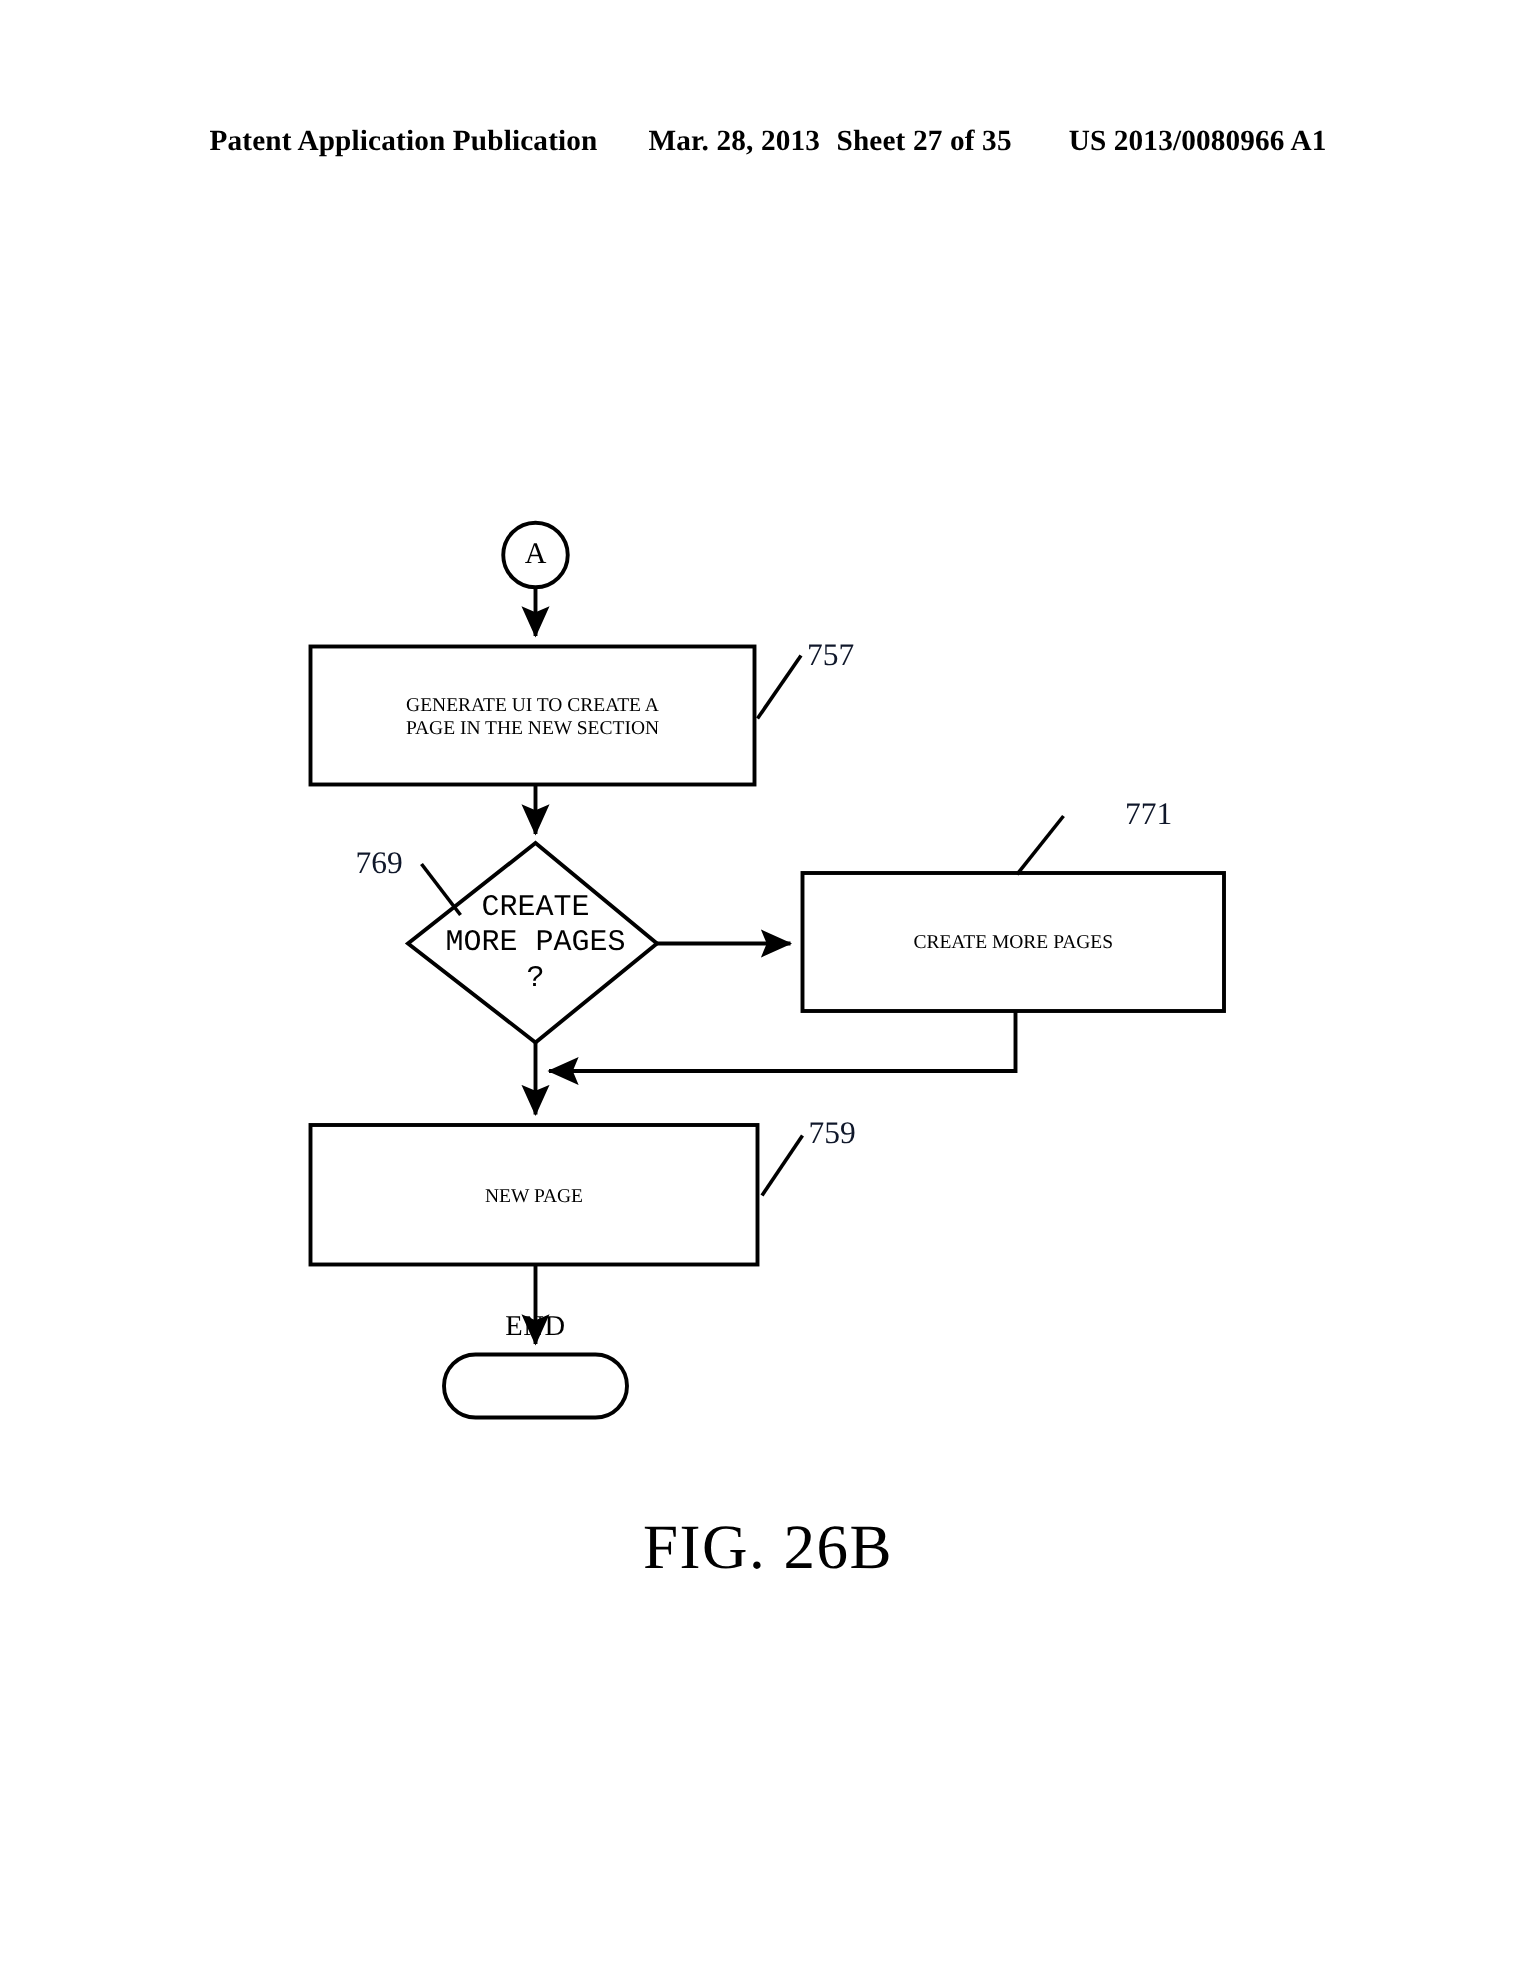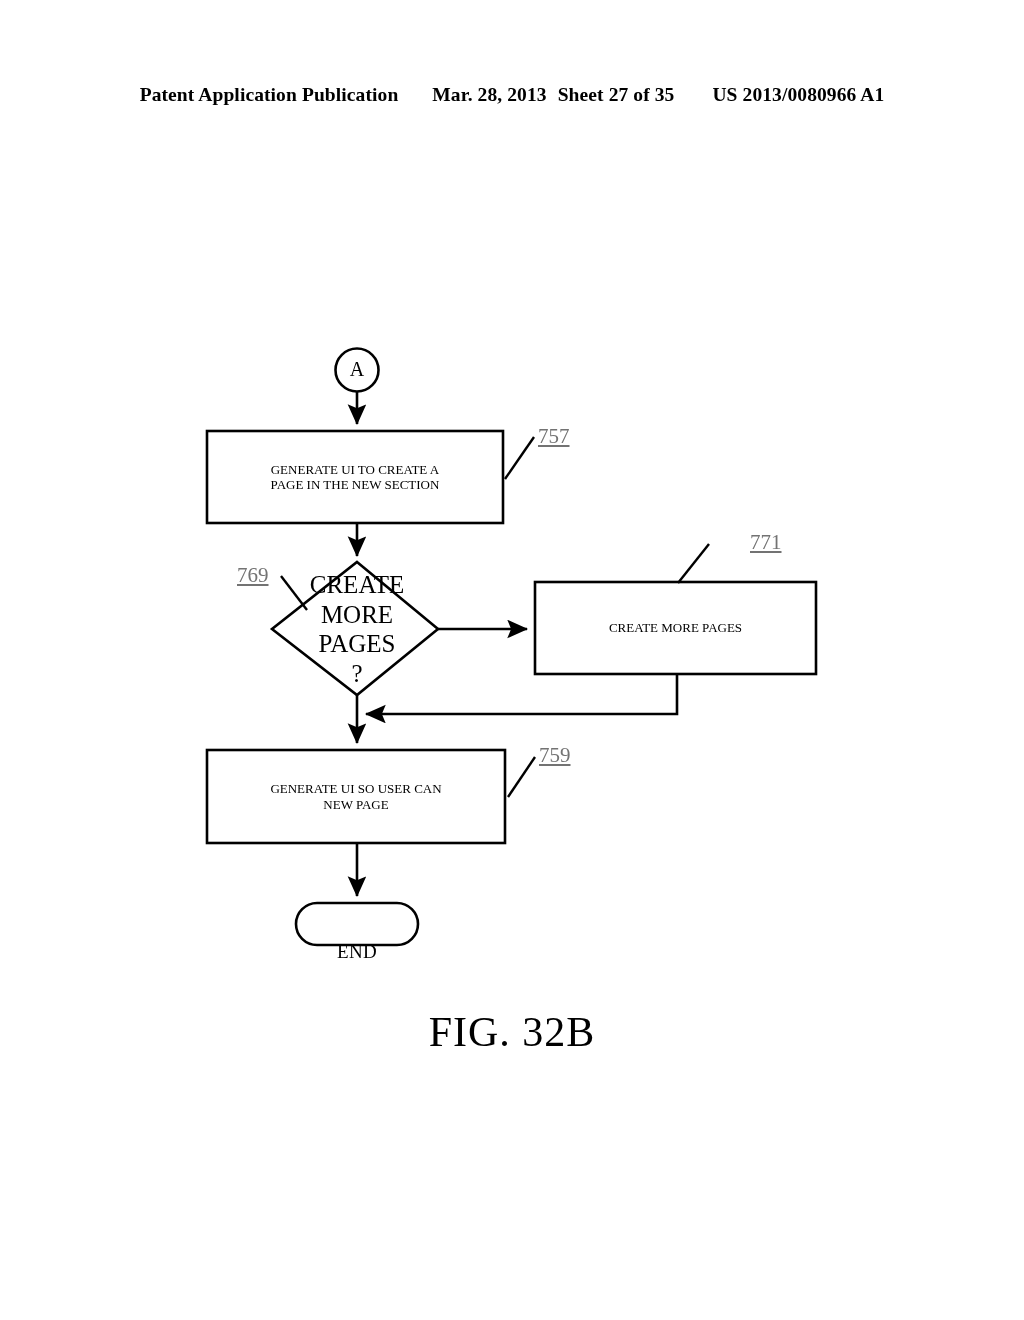--- a/index.html
+++ b/index.html
@@ -54,31 +54,30 @@
     display: flex;
     align-items: center;
     justify-content: center;
     text-align: center;
     font-family: "Liberation Serif", "DejaVu Serif", serif;
     line-height: 1.16;
     color: #000;
     pointer-events: none;
   }
   .box-text { font-size: 13px; }
-  .diamond-text { font-size: 25px; line-height: 1.18; }
+  .diamond-text { font-size: 20px; line-height: 1.18; font-family: Liberation Mono, monospace; }
   .conn-text { font-size: 20px; }
   .end-text { font-size: 19px; letter-spacing: 0.4px; }
 
   .ref-label {
     position: absolute;
     font-family: "Liberation Serif", "DejaVu Serif", serif;
     font-size: 21px;
-    color: #737373;
+    color: #0f172a;
     white-space: nowrap;
-    text-decoration: underline;
   }
 
   .fig-caption {
     position: absolute;
     left: 0;
     top: 1008px;
     width: 1024px;
     text-align: center;
     font-family: "Liberation Serif", "DejaVu Serif", serif;
     font-size: 42px;
@@ -155,27 +154,26 @@
         <div>?</div>
       </div>
     </div>
 
     <div class="node-text box-text" style="left:538px; top:585px; width:275px; height:86px;align-items:center;">
       <div>CREATE MORE PAGES</div>
     </div>
 
     <div class="node-text box-text" style="left:210px; top:753px; width:292px; height:87px;">
       <div>
-        <div>GENERATE UI SO USER CAN</div>
         <div>NEW PAGE</div>
       </div>
     </div>
 
-    <div class="node-text end-text" style="left:296px; top:932px; width:122px; height:40px;">END</div>
+    <div class="node-text end-text" style="left:296px; top:865px; width:122px; height:40px;">END</div>
 
     <div class="ref-label" style="left:538px; top:424px;">757</div>
     <div class="ref-label" style="left:237px; top:563px;">769</div>
     <div class="ref-label" style="left:750px; top:530px;">771</div>
     <div class="ref-label" style="left:539px; top:743px;">759</div>
 
-    <div class="fig-caption">FIG. 32B</div>
+    <div class="fig-caption">FIG. 26B</div>
   </div>
 </div>
 
 </body></html>

